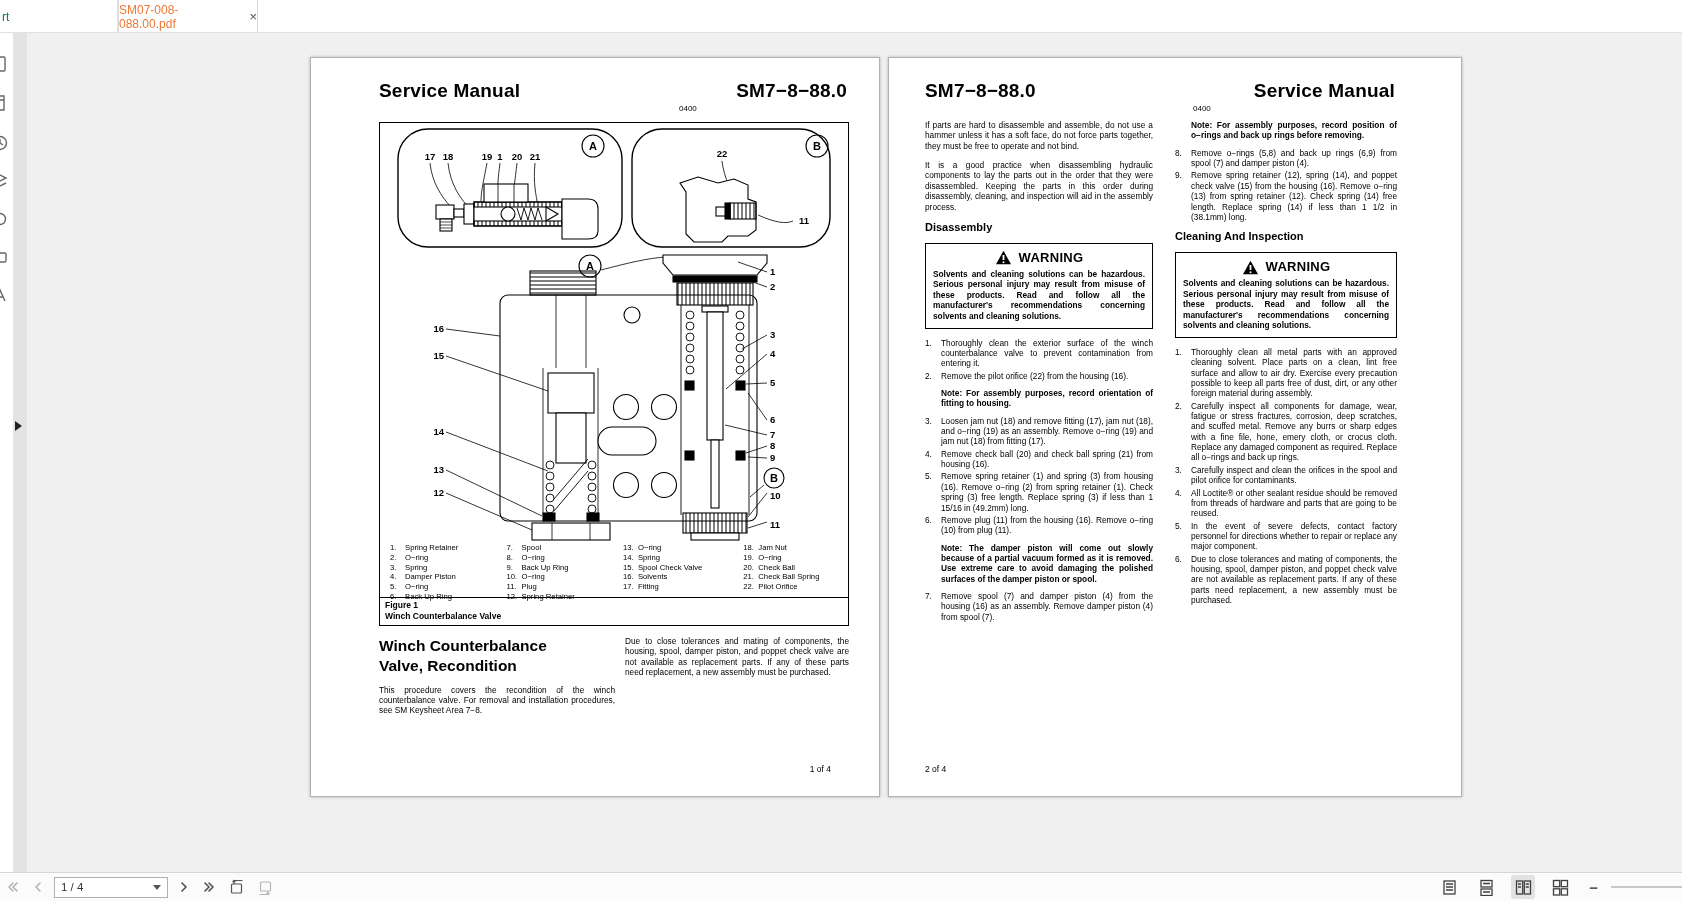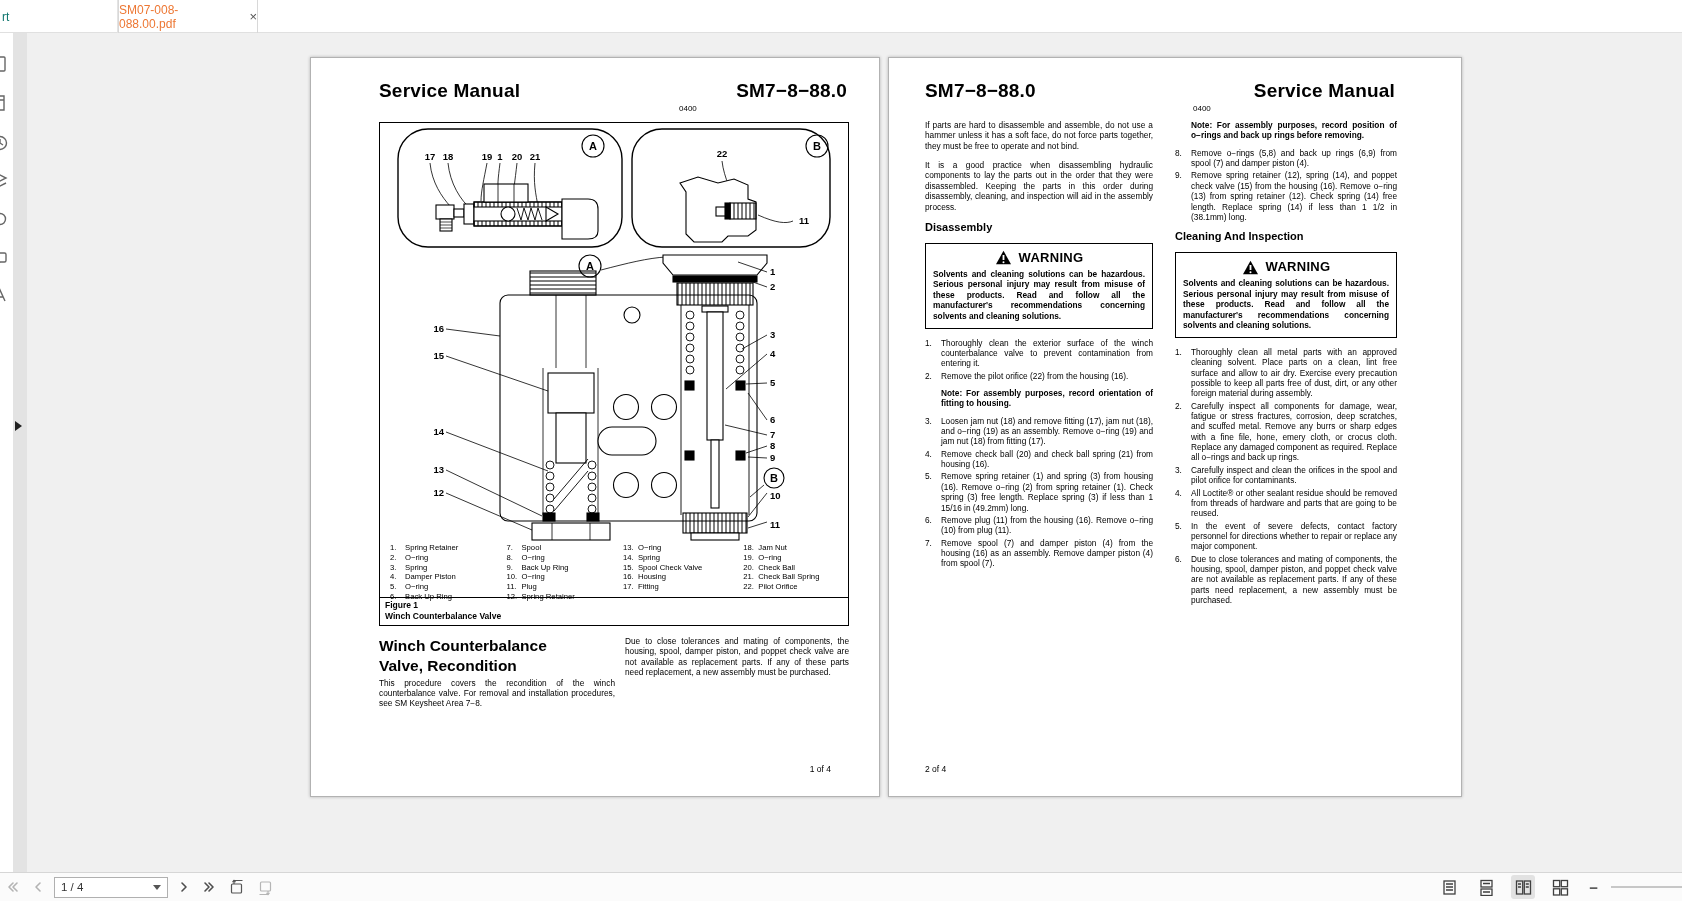--- a/index.html
+++ b/index.html
@@ -49,21 +49,21 @@
   .parts { display:flex; padding:2px 6px 0 10px; height:56px; font-size:7.7px; line-height:1.27; }
   .pcol { display:flex; flex-direction:column; }
   .pc1 { width:118px; } .pc2 { width:118px; } .pc3 { width:122px; } .pc4 { width:100px; }
   .prow { display:flex; }
   .pnum { width:15px; flex-shrink:0; }
   .fig-caption { border-top:1.5px solid #000; padding:2px 5px; font-size:8.5px;
     font-weight:bold; line-height:1.3; height:27px; }
   .sect { position:absolute; left:68px; top:578px; width:470px; display:flex; }
   .sect-left { width:236px; }
   .sect-right { width:224px; margin-left:10px; }
-  .sect-title { font-size:15.5px; font-weight:bold; line-height:1.28; margin-bottom:2px; }
+  .sect-title { font-size:15.5px; font-weight:bold; line-height:1.28; margin-bottom:9px; }
   .pg-foot { position:absolute; top:706px; font-size:8.5px; }
   .p1 .pg-foot { right:48px;text-align:right; } .p2 .pg-foot { left:36px; }
 
   
   .cols { position:absolute; left:36px; top:62px; width:472px; display:flex; }
   .col-l { width:228px; } .col-r { width:222px; margin-left:22px; }
   .para { margin-bottom:9px; }
   .sec-h { font-size:11px; font-weight:bold; margin:3px 0 8px; }
   .warnbox { border:1.5px solid #000; padding:4px 7px 6px; margin-bottom:9px; }
   .warn-title { display:flex; align-items:center; justify-content:center; gap:7px; margin:2px 0 3px; }
@@ -372,21 +372,21 @@
           <div class="prow">
               <span class="pnum">14.</span>
               <span>Spring</span>
             </div>
           <div class="prow">
               <span class="pnum">15.</span>
               <span>Spool Check Valve</span>
             </div>
           <div class="prow">
               <span class="pnum">16.</span>
-              <span>Housing</span>
+              <span>Solvents</span>
             </div>
           <div class="prow">
               <span class="pnum">17.</span>
               <span>Fitting</span>
             </div>
         </div>
         <div class="pcol pc4">
           <div class="prow">
               <span class="pnum">18.</span>
               <span>Jam Nut</span>
@@ -477,20 +477,21 @@
               <span class="stxt">Remove check ball (20) and check ball spring (21) from housing (16).</span>
             </div>
           <div class="step">
               <span class="snum">5.</span>
               <span class="stxt">Remove spring retainer (1) and spring (3) from housing (16).  Remove o−ring (2) from spring retainer (1).  Check spring (3) free length.  Replace spring (3) if less than 1 15/16 in (49.2mm) long.</span>
             </div>
           <div class="step">
               <span class="snum">6.</span>
               <span class="stxt">Remove plug (11) from the housing (16).  Remove o−ring (10) from plug (11).</span>
             </div>
+          <div class="note">Note:  The damper piston will come out slowly because of a partial vacuum formed as it is removed.  Use extreme care to avoid damaging the polished surfaces of the damper piston or spool.</div>
           <div class="step">
               <span class="snum">7.</span>
               <span class="stxt">Remove spool (7) and damper piston (4) from the housing (16) as an assembly.  Remove damper piston (4) from spool (7).</span>
             </div>
         </div>
       </div>
 
       <div class="col-r body-txt">
         <div class="note" style="margin-top:0">Note:  For assembly purposes, record position of o−rings and back up rings before removing.</div>
         <div class="steps">

